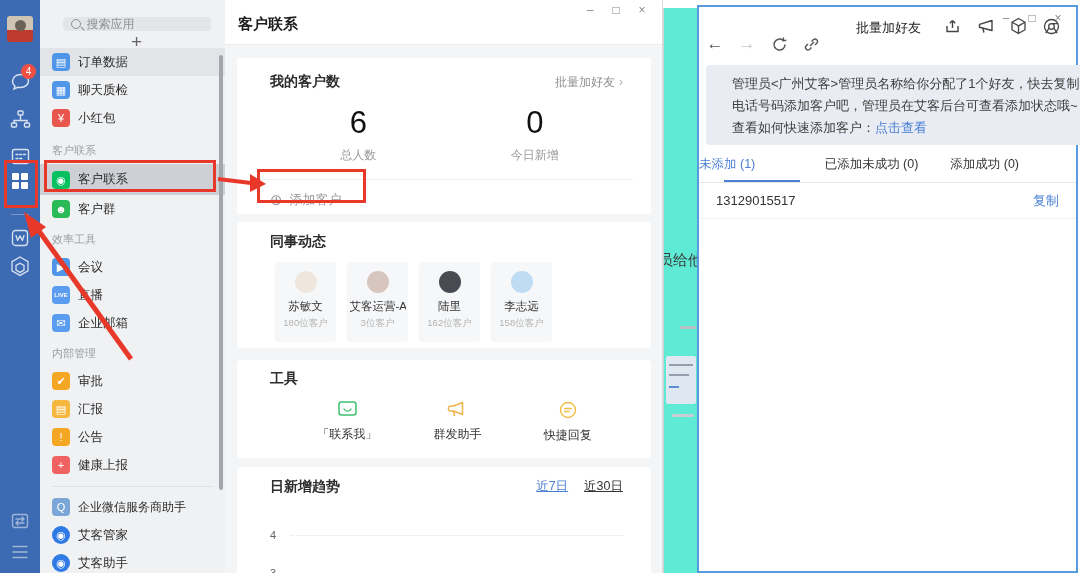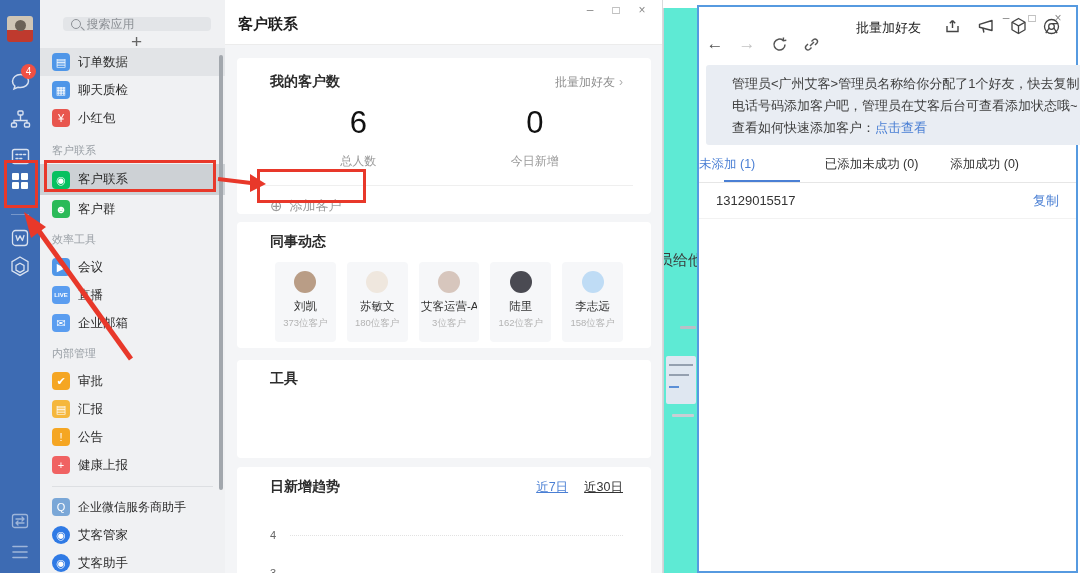--- a/index.html
+++ b/index.html
@@ -53,39 +53,39 @@
   .card { position:absolute; left:12px; width:414px; background:#fff; border-radius:4px; }
   .card-title { font-size:14px; font-weight:600; color:#2d2d2d; }
   
   .card1 { top:58px; height:156px; padding:15px 28px 0 33px; }
   .card1-head { display:flex; justify-content:space-between; align-items:center; }
   .view-link { font-size:12px; color:#8f8f8f; cursor:pointer; }
   .view-link .arr { margin-left:4px; color:#b0b0b0; }
   .stats { display:flex; margin-top:14px; }
   .stat { width:50%; text-align:center; }
   .stat .v { font-size:31px; color:#111; }
-  .stat .l { font-size:12px; color:#9a9a9a; margin-top:12px; }
+  .stat .l { font-size:12px; color:#9a9a9a; margin-top:6px; }
   .card1-divider { height:1px; background:#efefef; margin:15px -10px 0 -13px; }
   .add-row { display:flex; align-items:center; height:40px; color:#9a9a9a; font-size:13px; }
   .add-row .plus { font-size:15px; margin-right:7px; color:#9a9a9a; }
   
   .card2 { top:222px; height:126px; padding:11px 28px 0 33px; }
   .tiles { display:flex; gap:11px; margin-top:11px; margin-left:5px; }
   .tile { width:61px; height:80px; background:#f6f7f9; border-radius:4px; display:flex; flex-direction:column; align-items:center; padding-top:9px; cursor:pointer; }
   .tile .av { width:22px; height:22px; border-radius:50%; }
   .tile .nm { font-size:11.5px; color:#333; margin-top:6px; max-width:56px; white-space:nowrap; overflow:hidden; }
   .tile .ct { font-size:9.5px; color:#b3b3b3; margin-top:3px; white-space:nowrap; }
   
   .card3 { top:360px; height:98px; padding:10px 28px 0 33px; }
   .tools { display:flex; margin-top:13px; margin-left:22px; }
   .tool { width:113px; display:flex; flex-direction:column; align-items:center; cursor:pointer; }
   .tool .tlb { font-size:12px; color:#333; margin-top:8px; white-space:nowrap; }
   
   .card4 { top:467px; height:130px; padding:11px 28px 0 33px; }
-  .card4-head { display:flex; justify-content:space-between; align-items:flex-end;gap:36px; }
+  .card4-head { display:flex; justify-content:space-between; align-items:flex-start;gap:36px; }
   .range-tabs { display:flex; gap:16px; font-size:12.5px; }
   .range-tab { color:#333; cursor:pointer;text-decoration:underline; }
   .range-tab.active { color:#4a7fd4; }
   .gridrow { display:flex; align-items:center; margin-top:0; }
   .gridrow .tick { width:16px; font-size:11px; color:#666; text-align:left; }
   .gridrow .dots { flex:1; border-top:1.5px dotted #e2e2e2; margin-left:4px; }
   .gr1 { margin-top:33px; } .gr2 { margin-top:26px; }
   
   .sliver { position:absolute; left:663px; top:8px; width:34px; height:565px; background:#5eead4; border-left:1px solid #cfd2d6; z-index:1; overflow:hidden; }
   .sliver .bigtxt { position:absolute; left:-6px; top:243px; font-size:15px; color:#3a3a3a; white-space:nowrap; }
@@ -304,25 +304,20 @@
     <div class="add-row">
       <span class="plus">⊕</span>
       <span>添加客户</span>
     </div>
   </div>
 
   <div class="card card2">
     <div class="card-title">同事动态</div>
     <div class="tiles">
       <div class="tile">
-        <div class="av" style="background: rgb(185, 157, 134);"></div>
-        <div class="nm">刘凯</div>
-        <div class="ct">373位客户</div>
-      </div>
-      <div class="tile">
         <div class="av" style="background: rgb(239, 231, 222);"></div>
         <div class="nm">苏敏文</div>
         <div class="ct">180位客户</div>
       </div>
       <div class="tile">
         <div class="av" style="background: rgb(215, 198, 189);"></div>
         <div class="nm">艾客运营-A..</div>
         <div class="ct">3位客户</div>
       </div>
       <div class="tile">
@@ -333,20 +328,43 @@
       <div class="tile">
         <div class="av" style="background: rgb(191, 220, 245);"></div>
         <div class="nm">李志远</div>
         <div class="ct">158位客户</div>
       </div>
     </div>
   </div>
 
   <div class="card card3">
     <div class="card-title">工具</div>
+    <div class="tools">
+      <div class="tool">
+        <svg width="19" height="17" viewBox="0 0 19 17">
+            <rect x="1" y="1" width="17" height="13" rx="2.5" fill="none" stroke="#3ec06c" stroke-width="1.5"></rect>
+            <path d="M6 8c1 1.6 2.6 2.4 3.5 2.4S12 9.6 13 8" fill="none" stroke="#3ec06c" stroke-width="1.4" stroke-linecap="round"></path>
+          </svg>
+        <span class="tlb">「联系我」</span>
+      </div>
+      <div class="tool">
+        <svg width="20" height="17" viewBox="0 0 20 17">
+            <path d="M15.5 1.5v12l-9-3.5H3.5a2 2 0 0 1-2-2v-1a2 2 0 0 1 2-2H6.5z" fill="none" stroke="#f0b24a" stroke-width="1.5" stroke-linejoin="round"></path>
+            <path d="M6.5 10.5l1 4" stroke="#f0b24a" stroke-width="1.5" stroke-linecap="round"></path>
+          </svg>
+        <span class="tlb">群发助手</span>
+      </div>
+      <div class="tool">
+        <svg width="18" height="18" viewBox="0 0 18 18">
+            <circle cx="9" cy="9" r="7.5" fill="none" stroke="#f0c04a" stroke-width="1.5"></circle>
+            <path d="M5.5 7.5h7M5.5 10.5h4.5" stroke="#f0c04a" stroke-width="1.4" stroke-linecap="round"></path>
+          </svg>
+        <span class="tlb">快捷回复</span>
+      </div>
+    </div>
   </div>
 
   <div class="card card4">
     <div class="card4-head">
       <span class="card-title">日新增趋势</span>
       <span class="range-tabs">
         <span class="range-tab active">近7日</span>
         <span class="range-tab">近30日</span>
       </span>
     </div>

